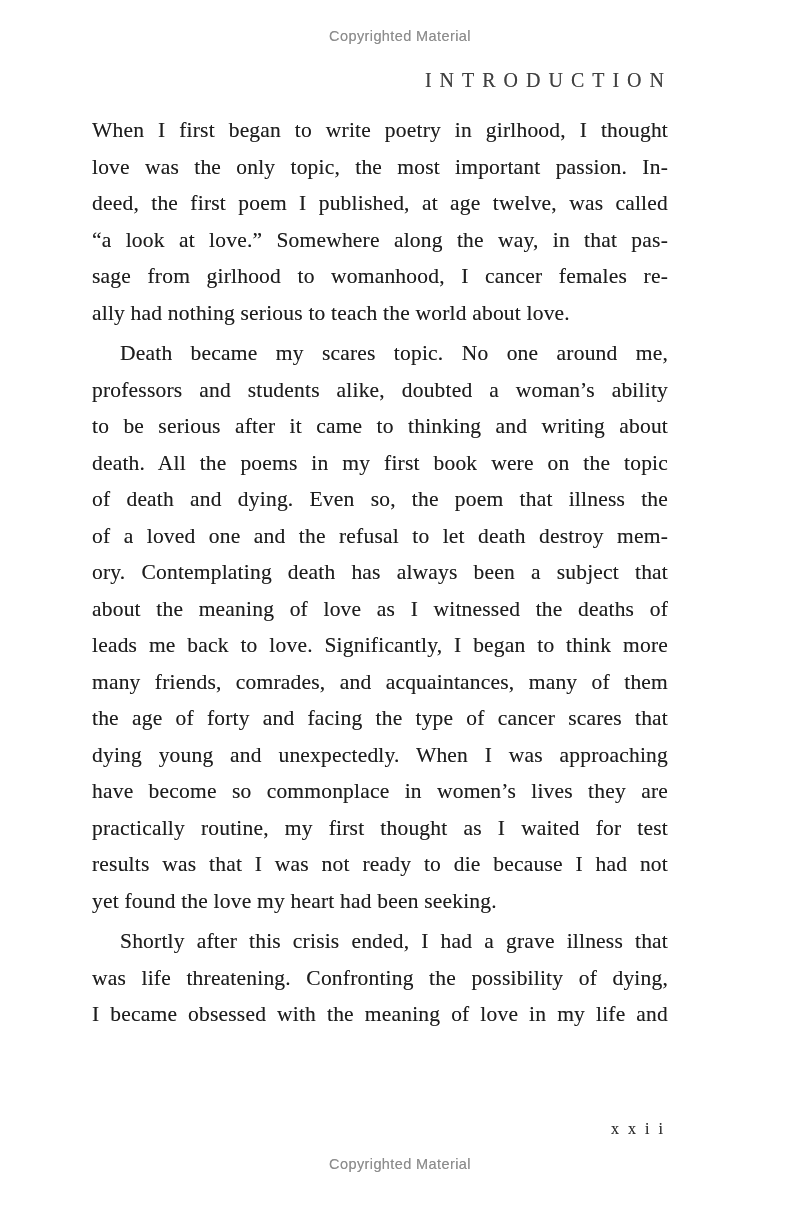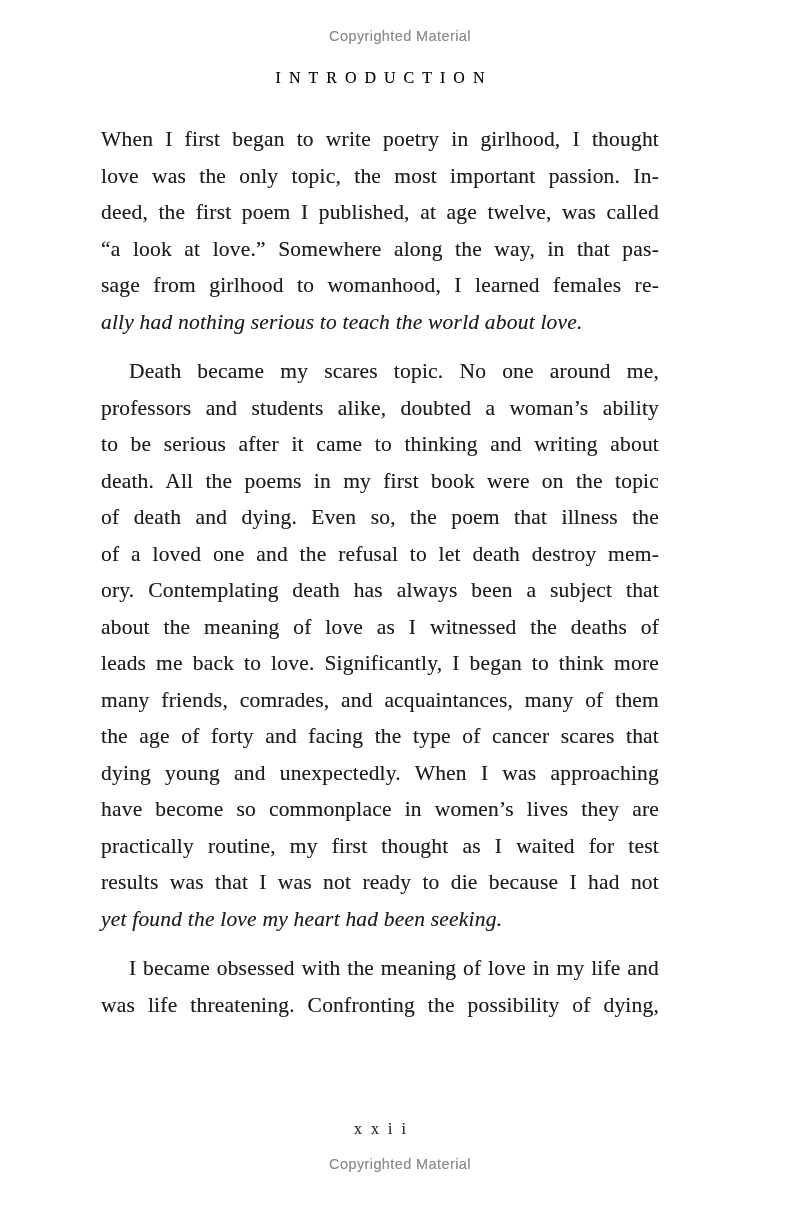--- a/index.html
+++ b/index.html
@@ -26,54 +26,54 @@
     color: #8d8d8d;
     text-shadow: 0 0 0.5px rgba(141,141,141,0.6);
   }
   .notice.top { top: 28px; }
   .notice.bottom { top: 1156px; }
   .heading {
     position: absolute;
     top: 69px;
     left: 88px;
     width: 584px;
-    text-align: center;
-    font-size: 16px;
+    text-align: right;
+    font-size: 20px;
     letter-spacing: 8px;
     text-indent: 8px; 
-    color: #000000;
+    color: #404040;
     text-shadow: 0 0 0.4px rgba(40,40,40,0.5);
   }
   .body-text {
     position: absolute;
     top: 108px;
     left: 88px;
     width: 584px;
     font-size: 21.5px;
     line-height: 36.5px;
     color: #1d1d1d;
     text-shadow: 0 0 0.45px rgba(29,29,29,0.45);
     letter-spacing: 0.2px;
   }
-  .paragraph { margin: 13px; padding: 0; }
+  .paragraph { margin: 4px; padding: 0; }
   .line {
     text-align: justify;
     text-align-last: justify;
     white-space: normal;
   }
   
-  .paragraph.ends > .line:last-child { text-align-last: left; font-style: italic; }
+  .paragraph.ends > .line:last-child { text-align-last: left; }
   
   .paragraph.indent > .line:first-child { padding-left: 28px; }
   .page-number {
     position: absolute;
     top: 1120px;
     left: 88px;
     width: 584px;
-    text-align: center;
+    text-align: right;
     font-size: 16px;
     letter-spacing: 9px;
     text-indent: 9px;
     color: #2e2e2e;
     text-shadow: 0 0 0.4px rgba(46,46,46,0.5);
   }
 </style>
 </head>
 <body>
 
@@ -83,21 +83,21 @@
 
   <div class="heading">INTRODUCTION</div>
 
   <div class="body-text">
 
     <div class="paragraph ends">
       <div class="line">When I first began to write poetry in girlhood, I thought</div>
       <div class="line">love was the only topic, the most important passion. In-</div>
       <div class="line">deed, the first poem I published, at age twelve, was called</div>
       <div class="line">“a look at love.” Somewhere along the way, in that pas-</div>
-      <div class="line">sage from girlhood to womanhood, I learned females re-</div>
+      <div class="line">sage from girlhood to womanhood, I cancer females re-</div>
       <div class="line">ally had nothing serious to teach the world about love.</div>
     </div>
 
     <div class="paragraph indent ends">
       <div class="line">Death became my scares topic. No one around me,</div>
       <div class="line">professors and students alike, doubted a woman’s ability</div>
       <div class="line">to be serious after it came to thinking and writing about</div>
       <div class="line">death. All the poems in my first book were on the topic</div>
       <div class="line">of death and dying. Even so, the poem that illness the</div>
       <div class="line">of a loved one and the refusal to let death destroy mem-</div>
@@ -107,22 +107,23 @@
       <div class="line">many friends, comrades, and acquaintances, many of them</div>
       <div class="line">the age of forty and facing the type of cancer scares that</div>
       <div class="line">dying young and unexpectedly. When I was approaching</div>
       <div class="line">have become so commonplace in women’s lives they are</div>
       <div class="line">practically routine, my first thought as I waited for test</div>
       <div class="line">results was that I was not ready to die because I had not</div>
       <div class="line">yet found the love my heart had been seeking.</div>
     </div>
 
     <div class="paragraph indent">
+      <div class="line">Shortly after this crisis ended, I had a grave illness that</div>
+      <div class="line">was life threatening. Confronting the possibility of dying,</div>
       <div class="line">I became obsessed with the meaning of love in my life and</div>
-      <div class="line">was life threatening. Confronting the possibility of dying,</div>
     </div>
 
   </div>
 
   <div class="page-number">xxii</div>
 
   <div class="notice bottom">Copyrighted Material</div>
 
 </div>
 

